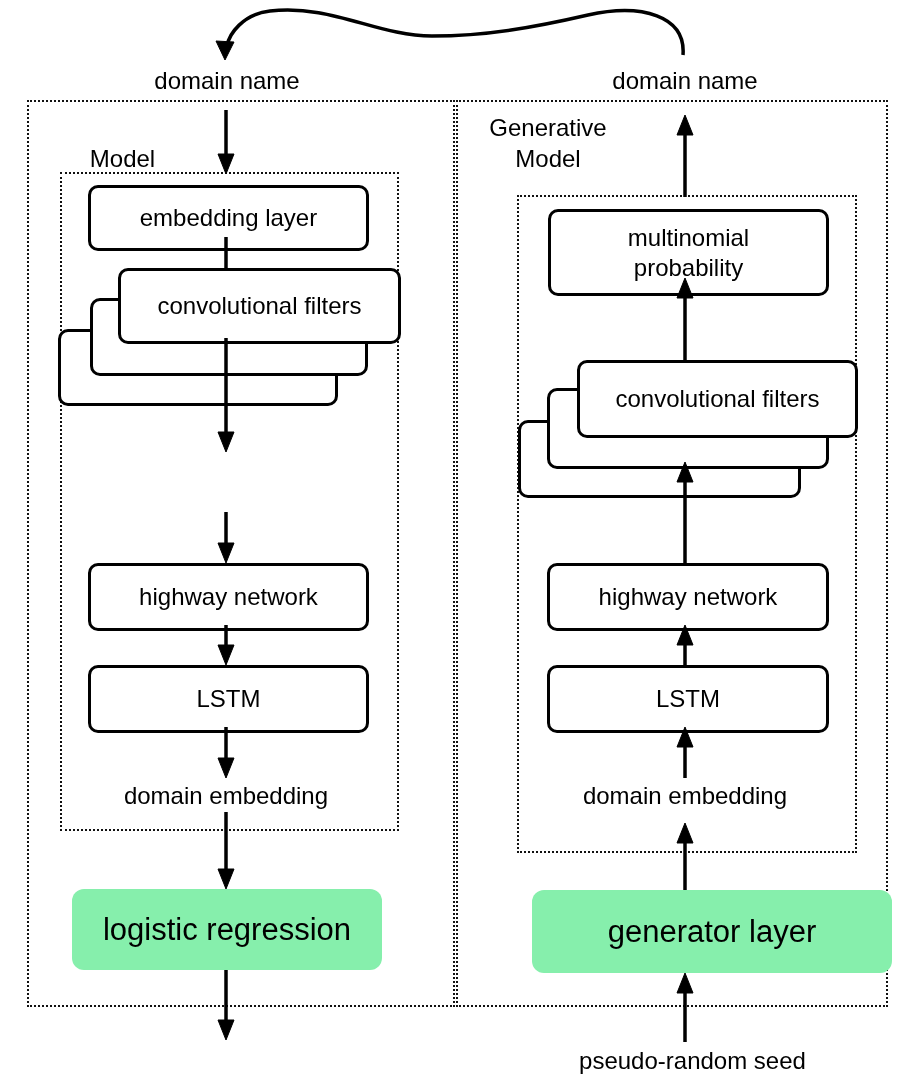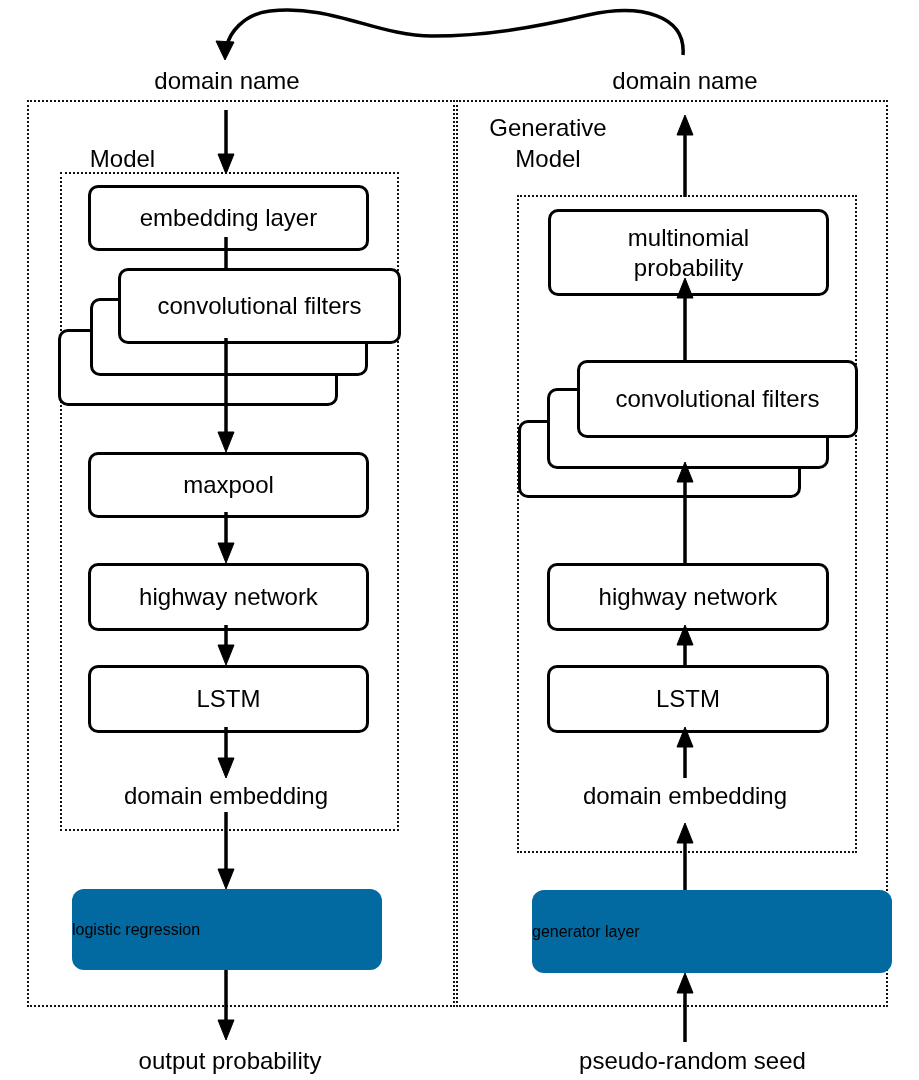--- a/index.html
+++ b/index.html
@@ -9,23 +9,23 @@
   }
   .dotted{border:2.5px dotted #111;position:absolute;z-index:1;background:transparent;}
   .dotted-inner{border:2px dotted #111;position:absolute;z-index:1;background:transparent;}
   .nodebox{
     position:absolute;background:#fff;border:3px solid #000;border-radius:10px;
     display:flex;align-items:center;justify-content:center;text-align:center;
     font-size:24px;z-index:4;line-height:1.25;
   }
   .stackbox{position:absolute;background:#fff;border:3px solid #000;border-radius:10px;}
   .graybox{
-    position:absolute;background:#0369a1;border:none;border-radius:12px;
-    display:flex;align-items:center;text-align:center;
-    font-size:16px;z-index:4;
+    position:absolute;background:#86efac;border:none;border-radius:12px;
+    display:flex;align-items:center;justify-content:center;text-align:center;
+    font-size:31px;z-index:4;
   }
   .lbl{position:absolute;font-size:24px;text-align:center;z-index:5;line-height:1.25;}
   .title{position:absolute;font-size:24px;text-align:center;z-index:5;line-height:1.3;}
   #arrow-layer{position:absolute;left:0;top:0;z-index:10;pointer-events:none;}
   #watermark{
     position:absolute;font-size:21px;color:#0f172a;z-index:3;white-space:nowrap;
     right:4px;top:1100px;letter-spacing:0.5px;
   }
 </style>
 </head>
@@ -54,39 +54,35 @@
   <div class="nodebox" style="left:88px;top:185px;width:275px;height:60px;">
     <span>embedding layer</span>
   </div>
 
   <div class="stackbox" style="left:58px;top:329px;width:274px;height:71px;z-index:2;"></div>
   <div class="stackbox" style="left:90px;top:298px;width:272px;height:72px;z-index:3;"></div>
   <div class="nodebox" style="left:118px;top:268px;width:277px;height:70px;">
     <span>convolutional filters</span>
   </div>
 
-  <div class="nodebox" style="left:88px;top:452px;width:275px;height:60px;">
-    <span>maxpool</span>
-  </div>
 
   <div class="nodebox" style="left:88px;top:563px;width:275px;height:62px;">
     <span>highway network</span>
   </div>
 
   <div class="nodebox" style="left:88px;top:665px;width:275px;height:62px;">
     <span>LSTM</span>
   </div>
 
   <div class="lbl" style="left:96px;top:781px;width:260px;">domain embedding</div>
 
   <div class="graybox" style="left:72px;top:889px;width:310px;height:81px;">
     <span>logistic regression</span>
   </div>
 
-  <div class="lbl" style="left:100px;top:1046px;width:260px;">output probability</div>
 
   <div class="nodebox" style="left:548px;top:209px;width:275px;height:81px;">
     <span>
       <span>multinomial</span><br>
       <span>probability</span>
     </span>
   </div>
 
   <div class="stackbox" style="left:518px;top:420px;width:277px;height:72px;z-index:2;"></div>
   <div class="stackbox" style="left:547px;top:388px;width:276px;height:75px;z-index:3;"></div>

